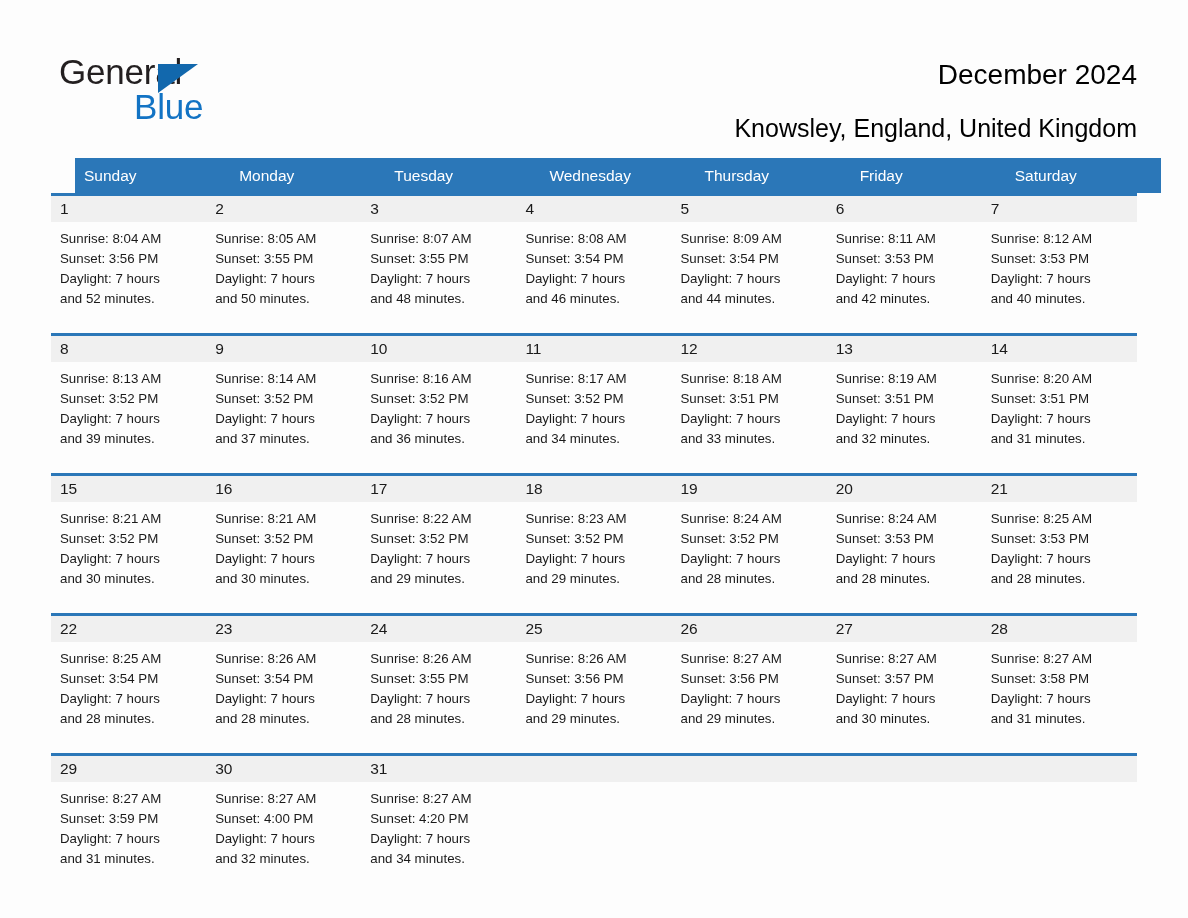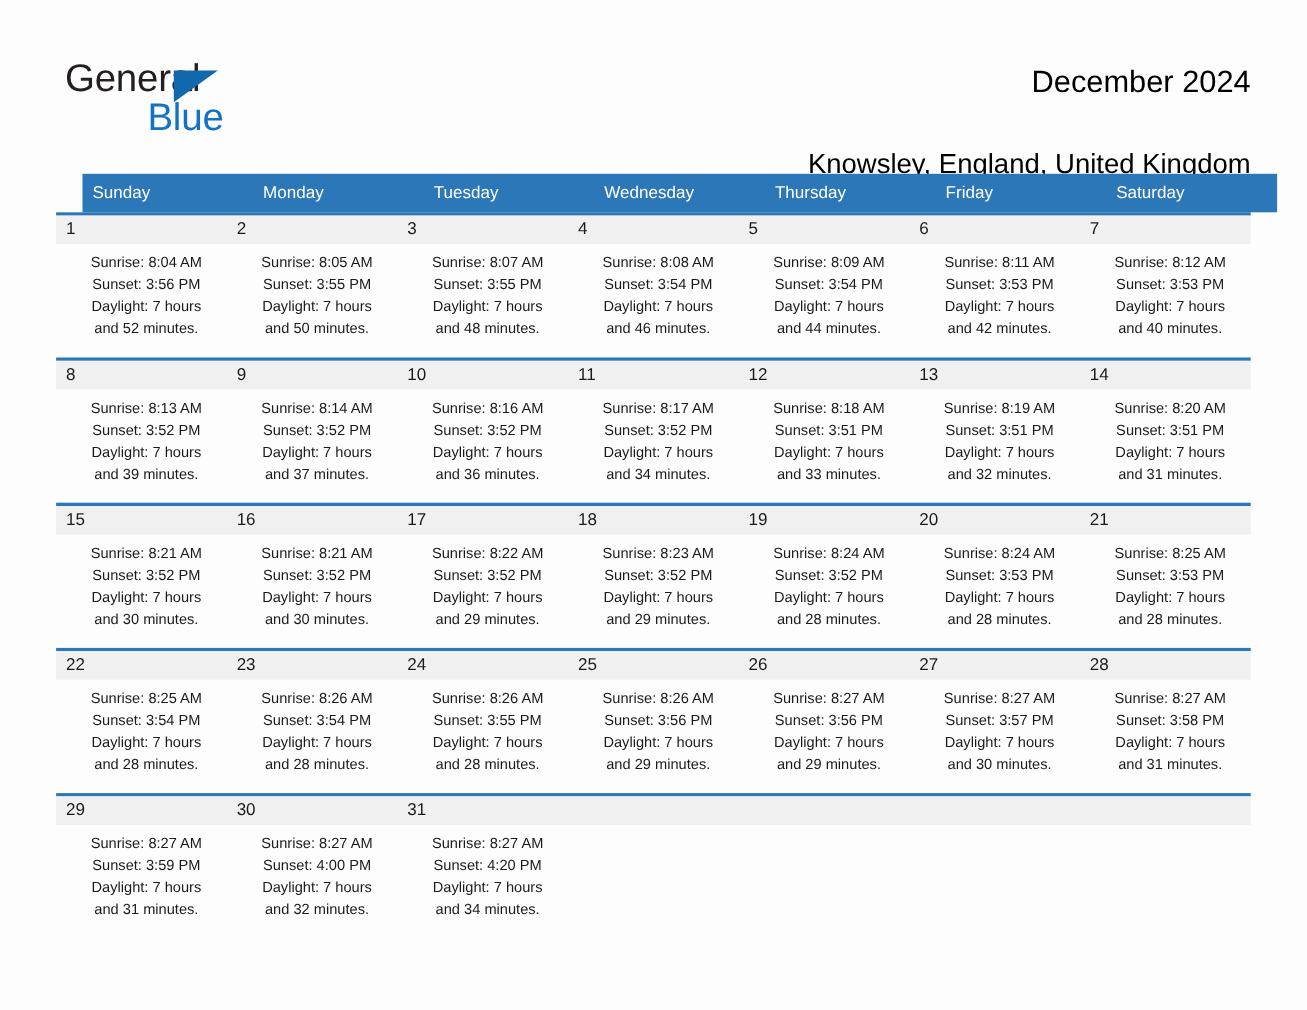--- a/index.html
+++ b/index.html
@@ -77,21 +77,20 @@
   }
   .subtitle {
     position: absolute;
     right: 0;
     top: 72px;
     font-size: 25px;
     line-height: 32px;
     text-align: left;
     color: #000;
     white-space: nowrap;
-    margin-top: 21px;
   }
 
   
   .calendar {
     position: absolute;
     left: 51px;
     top: 158px;
     width: 1086px;
   }
   .cal-row {
@@ -134,22 +133,21 @@
     box-sizing: border-box;
     padding-left: 9px;
     font-size: 15.5px;
     line-height: 26px;
     color: #1a1a1a;
   }
   .detail-row {
     display: flex;
     width: 100%;
     padding-top: 7px;
-    padding-bottom: 16px;
-    text-align: center;
+    padding-bottom: 24px;
   }
   .detail {
     width: 155.14px;
     box-sizing: border-box;
     padding-left: 9px;
     font-size: 13.3px;
     line-height: 20px;
     color: #1a1a1a;
   }
   .detail div { white-space: nowrap; }

